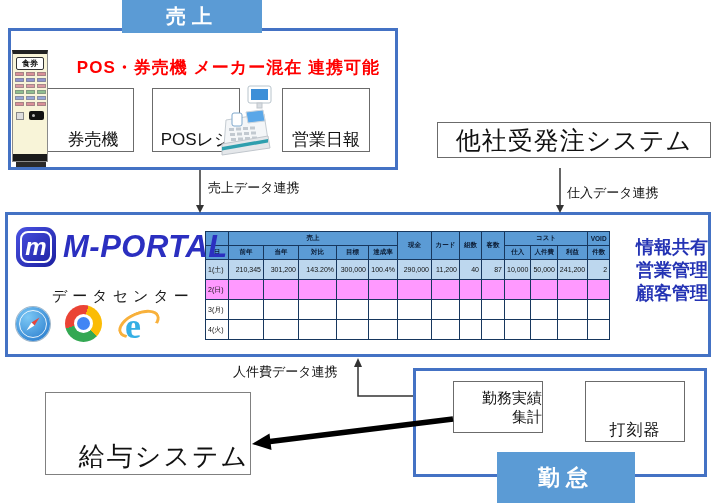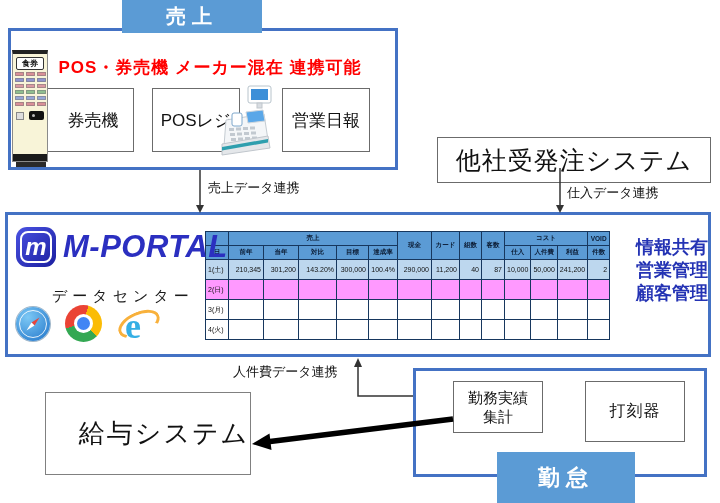--- a/index.html
+++ b/index.html
@@ -7,24 +7,24 @@
           font-family:"Liberation Sans","DejaVu Sans",sans-serif;color:#111;}
   .abs{position:absolute;}
 
   
   .blue-box{position:absolute;border:3px solid #4472C4;background:#fff;box-sizing:border-box;}
   .blue-header{position:absolute;background:#5B9BD5;color:#fff;font-weight:bold;
                display:flex;align-items:center;justify-content:center;z-index:6;letter-spacing:6px;}
 
   
   .plain-box{position:absolute;border:1.5px solid #6b6b6b;background:#fff;box-sizing:border-box;
-             display:flex;align-items:center;justify-content:center;text-align:center;}
+             display:flex;align-items:flex-end;justify-content:center;text-align:center;}
 
   .note-red{position:absolute;color:#FF0000;font-weight:bold;font-size:17px;letter-spacing:1px;
-            text-align:center;white-space:nowrap;z-index:3;}
+            text-align:right;white-space:nowrap;z-index:3;}
 
   
   .vending{position:absolute;left:12px;top:50px;width:36px;height:112px;background:#F8F4D8;
            border:1px solid #8a8a8a;border-top:4px solid #222;box-sizing:border-box;z-index:4;}
   .vending-sign{margin:3px auto 2px;width:26px;height:11px;background:#fff;border:1px solid #333;
                 font-size:8px;font-weight:bold;text-align:center;line-height:11px;border-radius:2px;}
   .vending-buttons{display:grid;grid-template-columns:repeat(3,9px);gap:2px;justify-content:center;margin-top:2px;}
   .vb{height:4px;border-radius:1px;box-shadow:0 0 0 0.5px #777 inset;}
   .vending-lower{display:flex;justify-content:space-between;align-items:center;padding:0 3px;margin-top:5px;}
   .coin-return{width:8px;height:8px;background:#ddd;border:1px solid #888;box-sizing:border-box;}
@@ -156,21 +156,21 @@
         <rect x="34" y="52.5" width="5" height="3"></rect>
     </g>
     <polygon points="4,60 50,52 52,64 4,71" fill="#E4E7EA" stroke="#c0c6cc"></polygon>
     <polygon points="4,63 50,55 50,58.5 4,66.5" fill="#2E9FAE"></polygon>
   </svg>
 
   <div class="plain-box" style="left:282px;top:88px;width:88px;height:64px;font-size:17px;">
     <span>営業日報</span>
   </div>
 
-  <div class="plain-box tasha" style="left:437px;top:137px;width:274px;height:46px;">
+  <div class="plain-box tasha" style="left:437px;top:122px;width:274px;height:36px;">
     <span>他社受発注システム</span>
   </div>
 
   <div class="flow-label" style="left:208px;top:179px;">売上データ連携</div>
   <div class="flow-label" style="left:567px;top:184px;">仕入データ連携</div>
   <div class="flow-label" style="left:233px;top:363px;">人件費データ連携</div>
 
   <div class="blue-box" style="left:5px;top:212px;width:706px;height:145px;"></div>
 
   <div class="logo-row">

